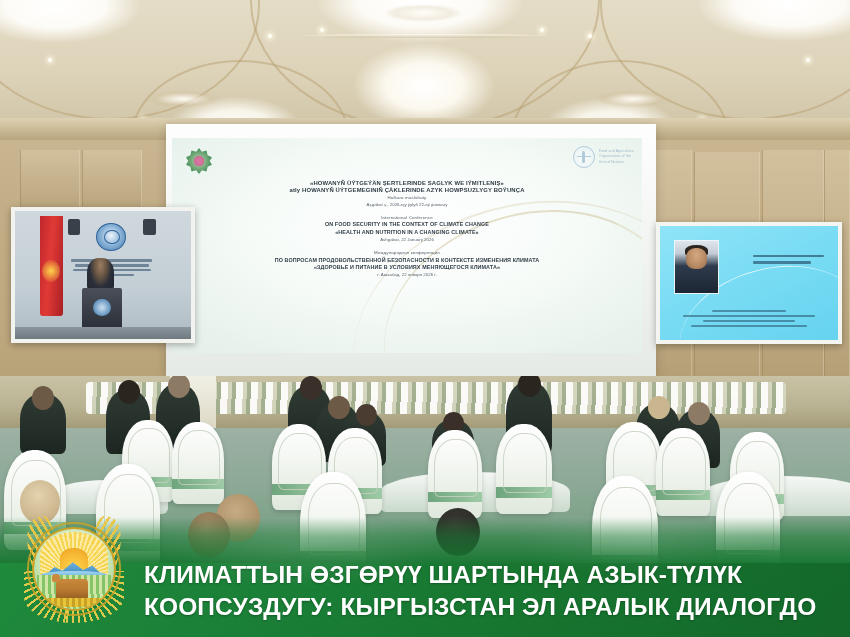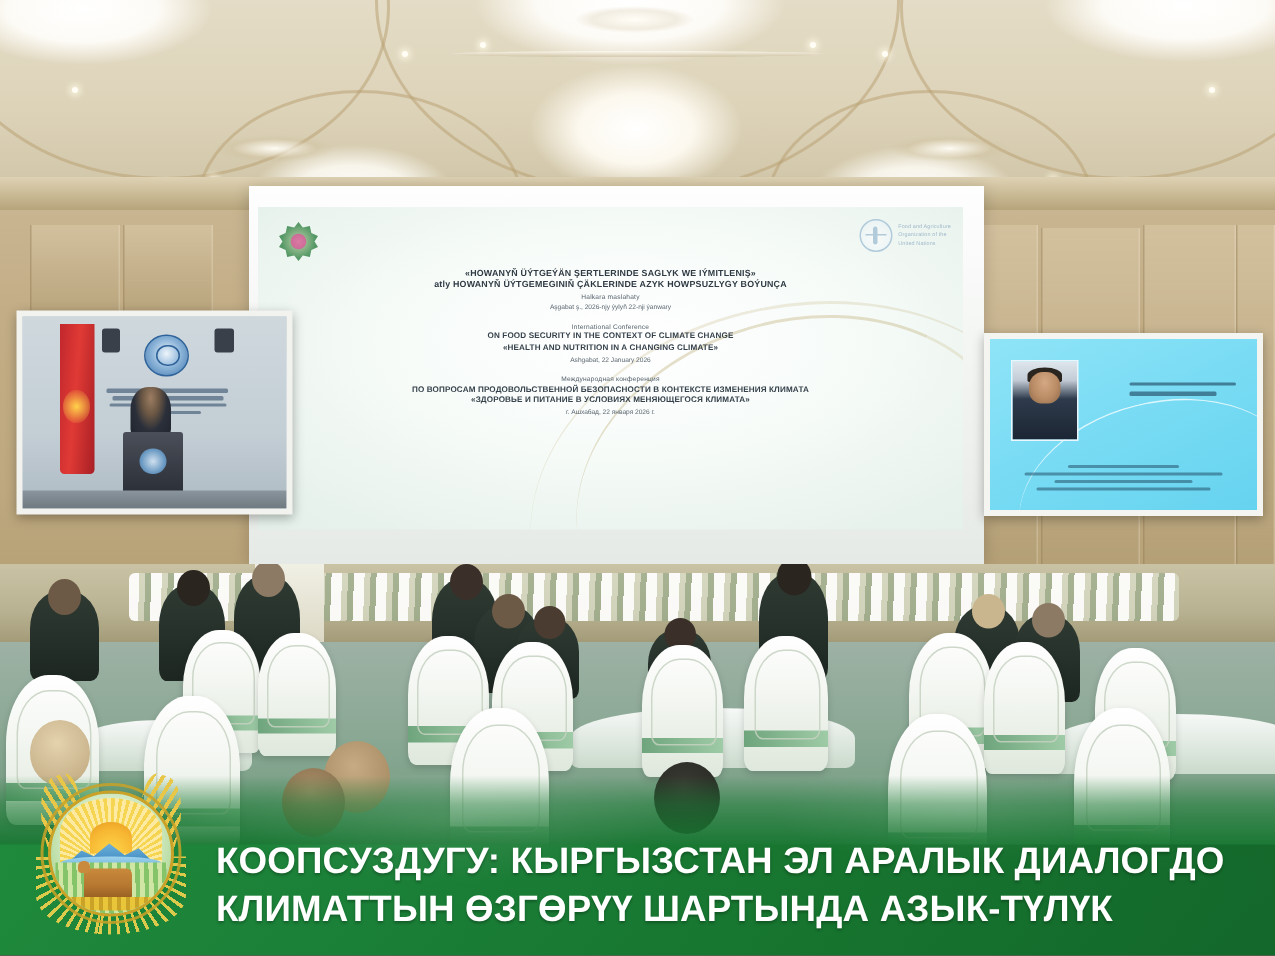--- a/index.html
+++ b/index.html
@@ -618,22 +618,22 @@
     <div class="head" style="left:188px; top:136px; width:42px; height:46px; background:radial-gradient(circle at 45% 35%,#a98e68,#7d6444);"></div>
     <div class="head" style="left:436px; top:132px; width:44px; height:48px; background:radial-gradient(circle at 45% 35%,#3a3a33,#23231e);"></div>
   </div>
 
   <div class="lower-third">
     <div class="lt-solid"></div>
     <div class="lt-texture"></div>
   </div>
 
   <div class="lt-text">
+    <div class="ln">КЛИМАТТЫН ӨЗГӨРҮҮ ШАРТЫНДА АЗЫК-ТҮЛҮК</div>
     <div class="ln">КООПСУЗДУГУ: КЫРГЫЗСТАН ЭЛ АРАЛЫК ДИАЛОГДО</div>
-    <div class="ln">КЛИМАТТЫН ӨЗГӨРҮҮ ШАРТЫНДА АЗЫК-ТҮЛҮК</div>
   </div>
 
   <div class="emblem">
     <div class="em-wheat">
       <div class="wheat-l"></div>
       <div class="wheat-r"></div>
       <div class="laurel"></div>
     </div>
     <div class="em-disc">
       <div class="em-sunrays"></div>

